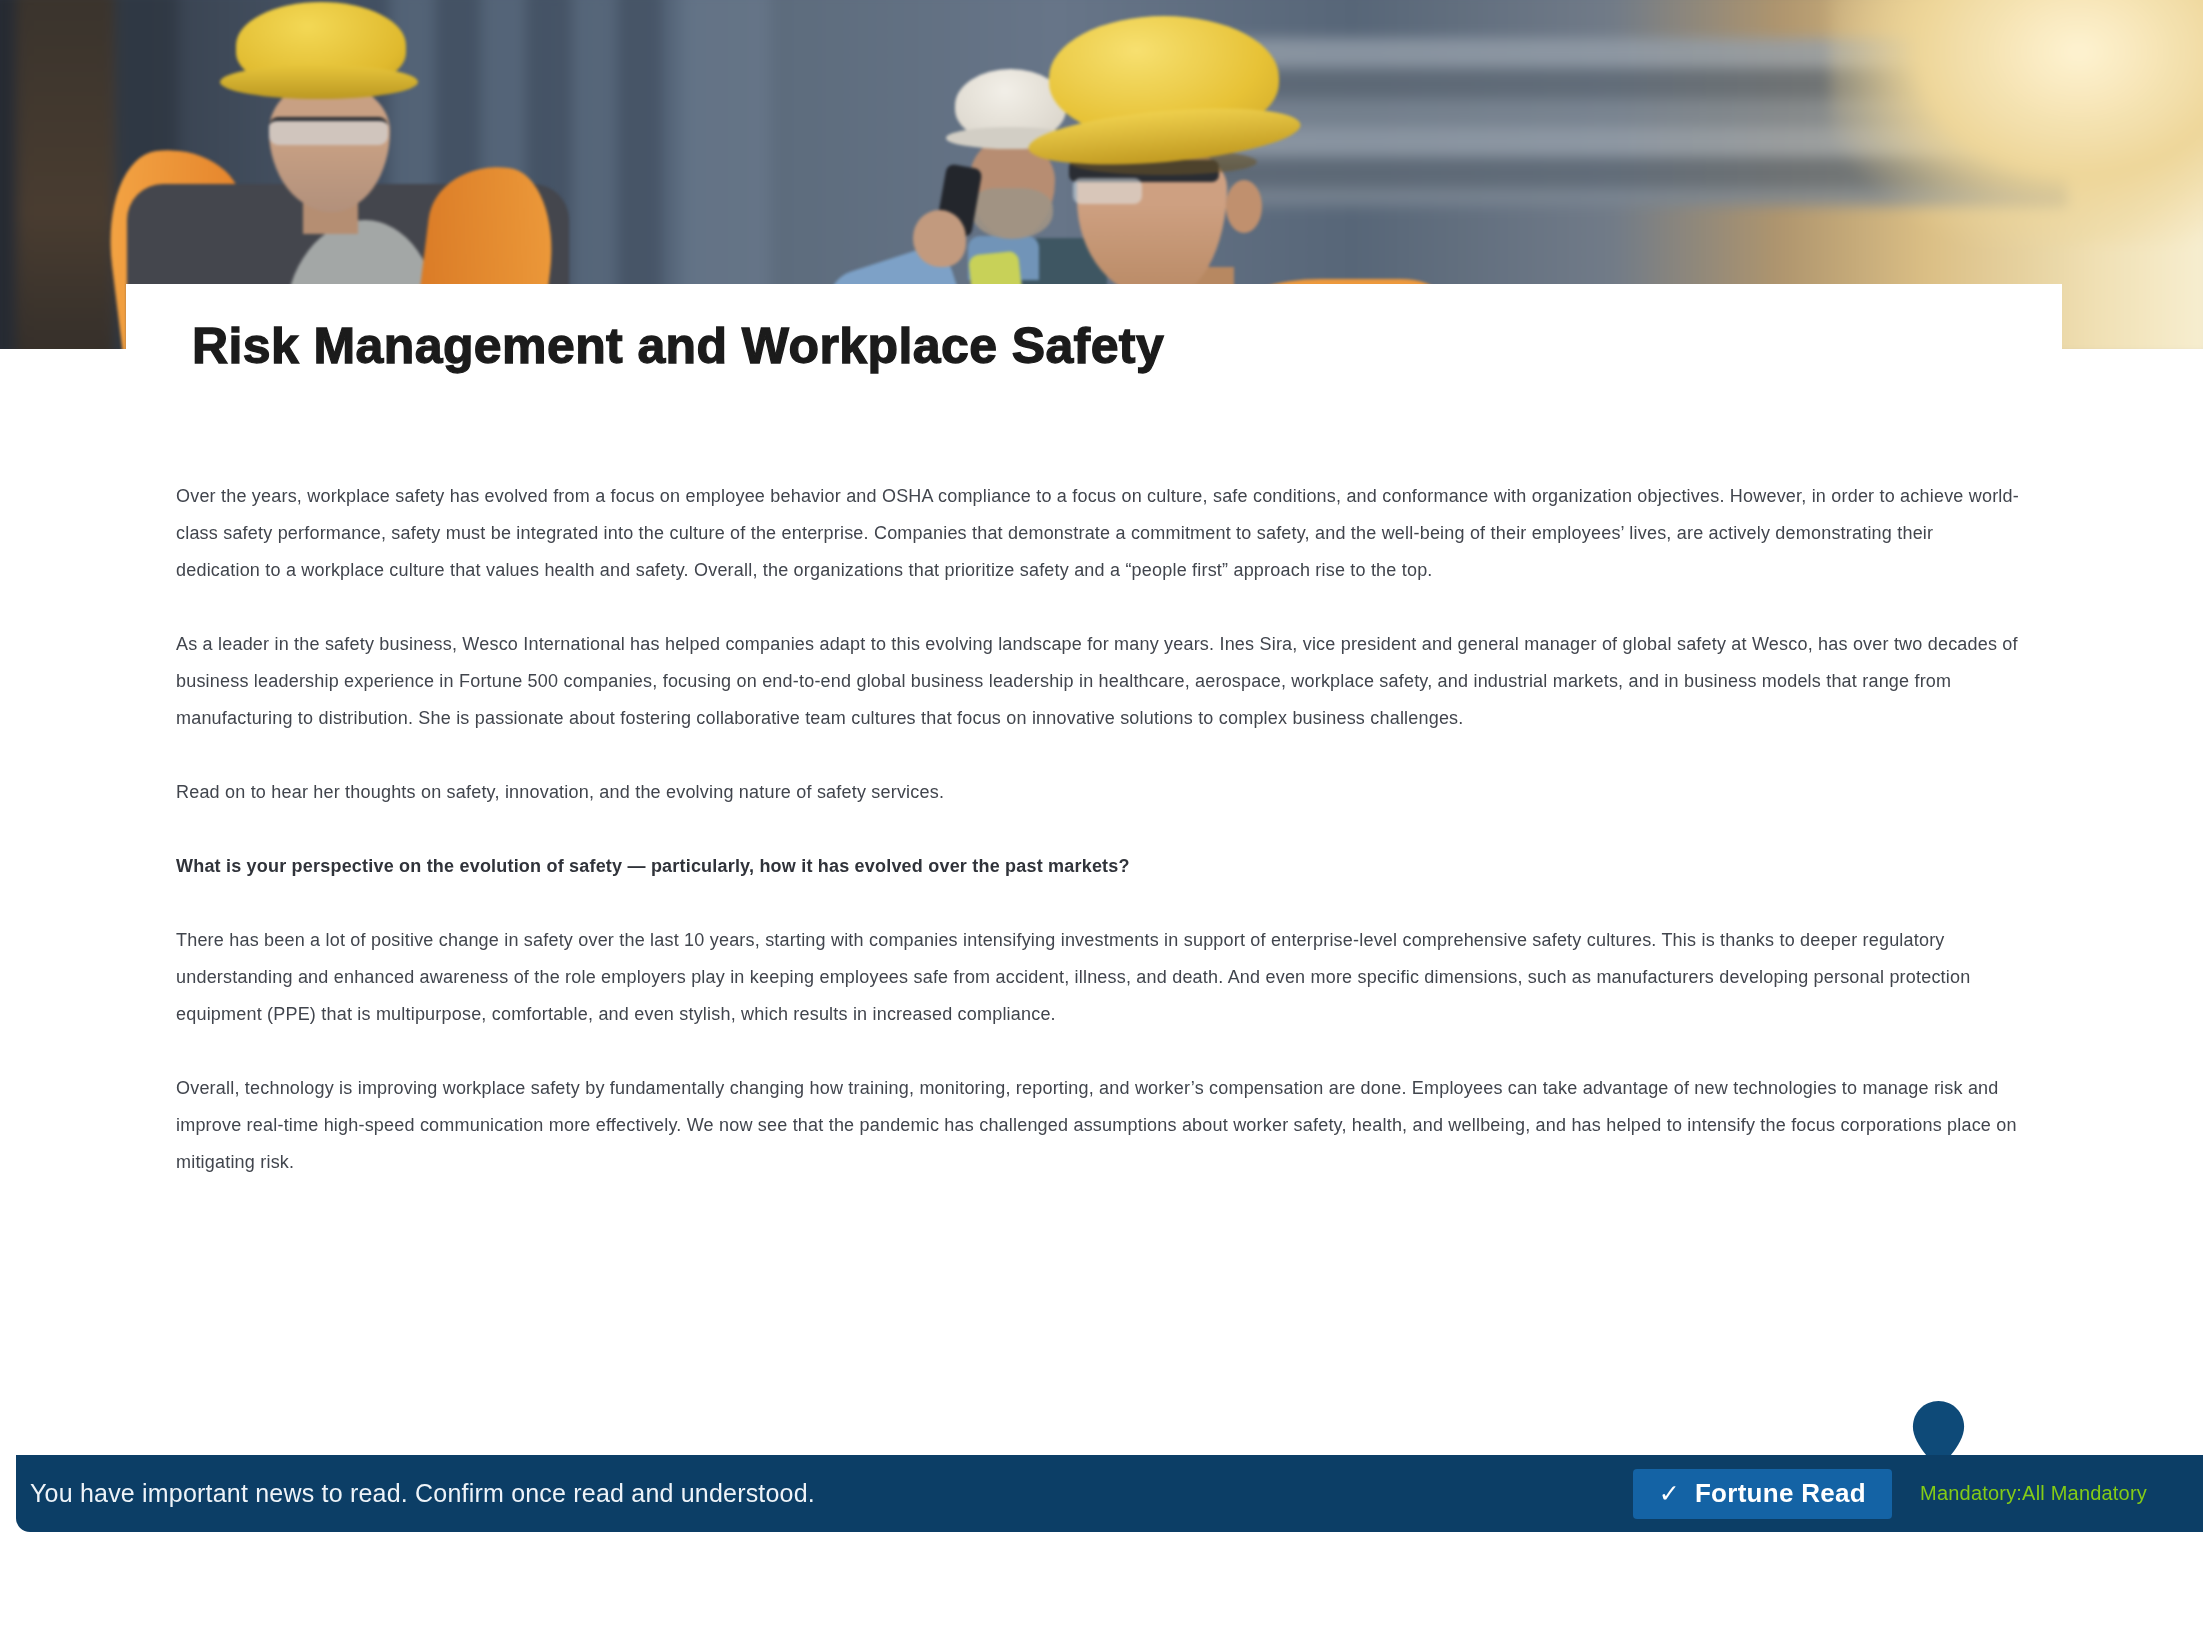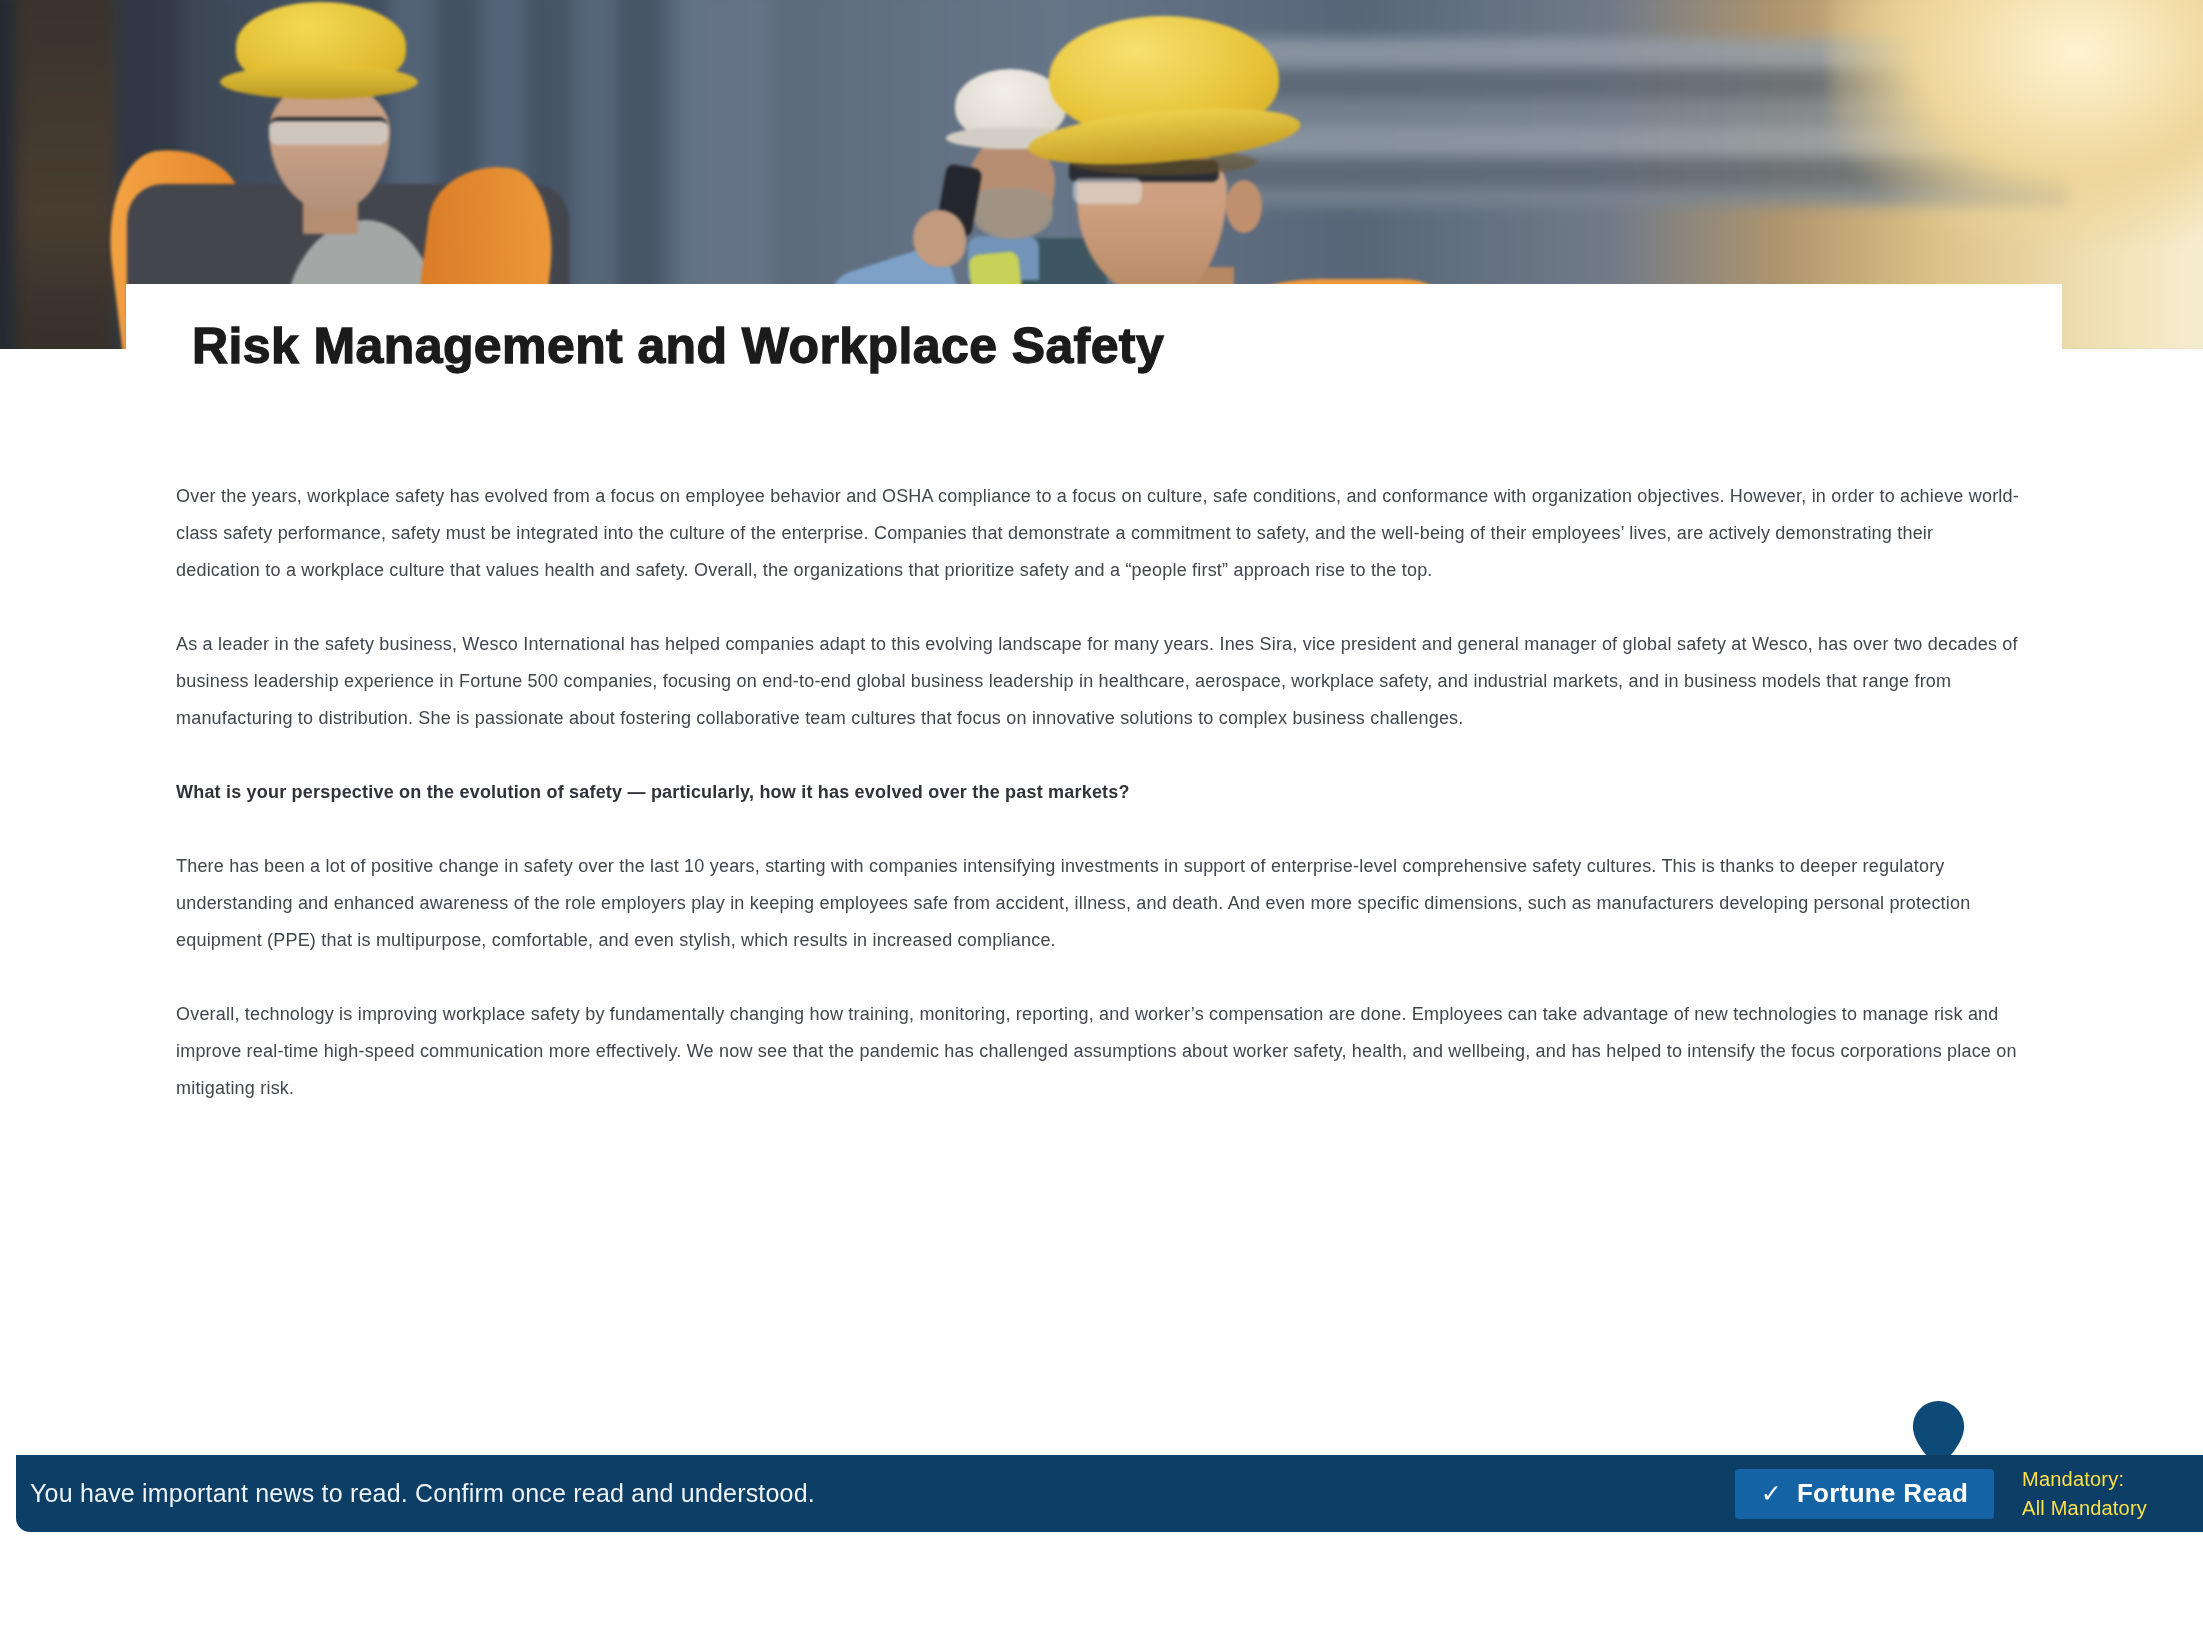--- a/index.html
+++ b/index.html
@@ -88,21 +88,21 @@
     display:flex;align-items:center;box-sizing:border-box;padding-left:14px;margin-left:16px;
   }
   .bar-msg{color:#eef3f8;font-size:25px;letter-spacing:0.2px;}
   .bar-right{position:absolute;right:0;top:0;height:100%;display:flex;align-items:center;gap:28px;padding-right:73px;}
   .confirm-btn{
     height:50px;padding:0 26px;background:#1463a5;color:#ffffff;border:none;
     border-radius:4px;font-family:"Liberation Sans",sans-serif;font-size:26px;font-weight:bold;
     display:flex;align-items:center;gap:15px;cursor:pointer;letter-spacing:0.3px;
   }
   .confirm-btn .check{font-size:25px;font-weight:normal;line-height:1;}
-  .mandatory{display:flex;flex-direction:column;color:#fde047;font-size:20px;line-height:29px;letter-spacing:0.2px;}
+  .mandatory{display:flex;flex-direction:row;color:#84cc16;font-size:20px;line-height:29px;letter-spacing:0.2px;}
 </style>
 </head>
 <body>
 
 <div class="stage">
 
   <div class="hero">
     <div class="bg">
       <div class="bg-base"></div>
       <div class="col-brown"></div>
@@ -147,20 +147,21 @@
       <div class="w3-hat"></div>
       <div class="w3-brim"></div>
     </div>
   </div>
 
   <main class="card">
     <h1>Risk Management and Workplace Safety</h1>
     <div class="article-body">
       <p>Over the years, workplace safety has evolved from a focus on employee behavior and OSHA compliance to a focus on culture, safe conditions, and conformance with organization objectives. However, in order to achieve world-class safety performance, safety must be integrated into the culture of the enterprise. Companies that demonstrate a commitment to safety, and the well-being of their employees’ lives, are actively demonstrating their dedication to a workplace culture that values health and safety. Overall, the organizations that prioritize safety and a “people first” approach rise to the top.</p>
       <p>As a leader in the safety business, Wesco International has helped companies adapt to this evolving landscape for many years. Ines Sira, vice president and general manager of global safety at Wesco, has over two decades of business leadership experience in Fortune 500 companies, focusing on end-to-end global business leadership in healthcare, aerospace, workplace safety, and industrial markets, and in business models that range from manufacturing to distribution. She is passionate about fostering collaborative team cultures that focus on innovative solutions to complex business challenges.</p>
+      <p>Read on to hear her thoughts on safety, innovation, and the evolving nature of safety services.</p>
       <p class="question">What is your perspective on the evolution of safety — particularly, how it has evolved over the past markets?</p>
       <p>There has been a lot of positive change in safety over the last 10 years, starting with companies intensifying investments in support of enterprise-level comprehensive safety cultures. This is thanks to deeper regulatory understanding and enhanced awareness of the role employers play in keeping employees safe from accident, illness, and death. And even more specific dimensions, such as manufacturers developing personal protection equipment (PPE) that is multipurpose, comfortable, and even stylish, which results in increased compliance.</p>
       <p>Overall, technology is improving workplace safety by fundamentally changing how training, monitoring, reporting, and worker’s compensation are done. Employees can take advantage of new technologies to manage risk and improve real-time high-speed communication more effectively. We now see that the pandemic has challenged assumptions about worker safety, health, and wellbeing, and has helped to intensify the focus corporations place on mitigating risk.</p>
     </div>
   </main>
 
   <div class="pin">
     <svg width="63" height="71" viewBox="0 0 64 72">
       <path d="M32 2C17.6 2 6 13.6 6 28c0 19.5 26 42 26 42s26-22.5 26-42C58 13.6 46.4 2 32 2z" fill="#0E4A78"></path>
     </svg>

